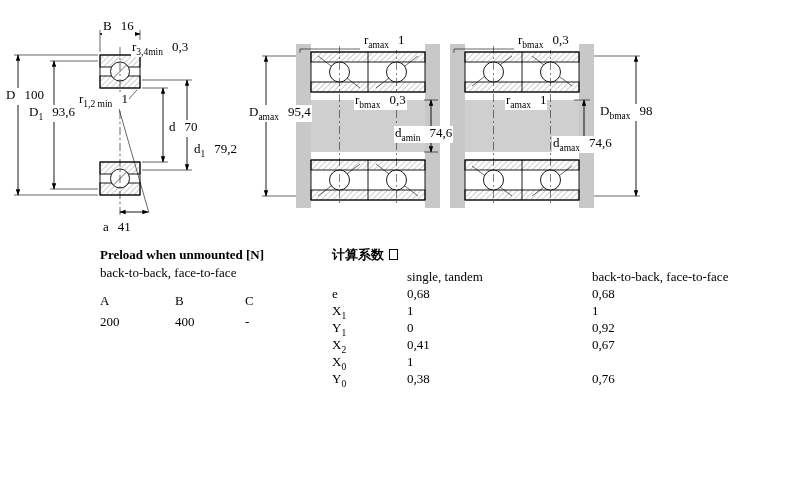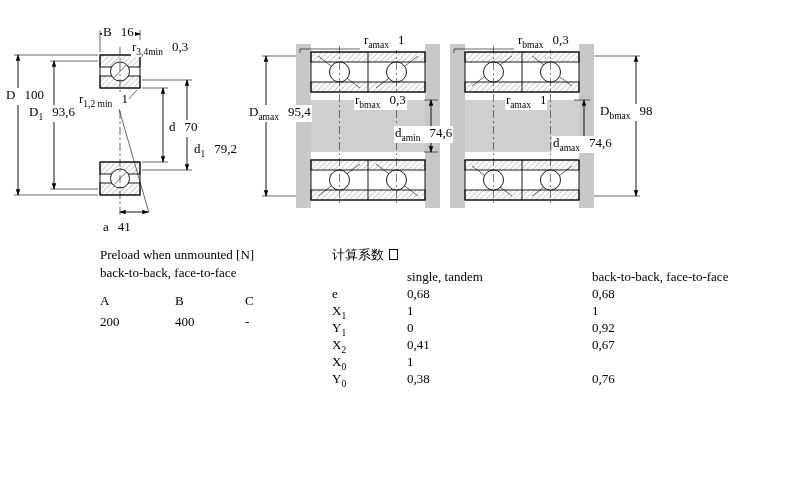--- a/index.html
+++ b/index.html
@@ -4,21 +4,21 @@
 <style>
   *{margin:0;padding:0;box-sizing:border-box}
   html,body{background:#fff}
   body{width:800px;height:500px;font-family:"Liberation Serif",serif;font-size:13px;color:#000}
   .stage{position:relative;width:800px;height:500px;overflow:hidden;background:#fff}
   .stage > svg{position:absolute;left:0;top:0}
   .dim{position:absolute;background:#fff;padding:0 1px;white-space:nowrap;line-height:13px;font-size:13px}
   .dim sub{font-size:9.5px;line-height:1}
   .dim .val{margin-left:9px}
   .block{position:absolute;font-size:13px}
-  .b-title{font-weight:normal;line-height:15px;white-space:nowrap}
+  .b-title{font-weight:bold;line-height:15px;white-space:nowrap}
   .glyph-box{display:inline-block;width:9px;height:11px;border:1px solid #000;margin-left:5px;vertical-align:-1px}
   .p-sub{margin-top:3px;line-height:15px;white-space:nowrap}
   .prow{display:grid;grid-template-columns:75px 70px 1fr;line-height:15px;white-space:nowrap}
   .p-head{margin-top:13px}
   .p-vals{margin-top:6px}
   .fhead,.frow{display:grid;grid-template-columns:75px 185px 1fr;line-height:14.5px;white-space:nowrap}
   .fhead{margin-top:8px}
   .frows{margin-top:2px}
   .frows .frow:nth-child(6){}
   .frows .frow:nth-child(7){margin-top:10px}
@@ -153,21 +153,21 @@
       <line x1="594" y1="56" x2="640" y2="56" stroke-width="0.6"></line>
       <line x1="594" y1="196" x2="640" y2="196" stroke-width="0.6"></line>
       <line x1="636" y1="56" x2="636" y2="196" marker-start="url(#arr)" marker-end="url(#arr)"></line>
 
       <line x1="574" y1="100" x2="590" y2="100" stroke-width="0.6"></line>
       <line x1="574" y1="152" x2="590" y2="152" stroke-width="0.6"></line>
       <line x1="584" y1="100" x2="584" y2="152" marker-start="url(#arr)" marker-end="url(#arr)"></line>
     </g>
   </svg>
 
-  <div class="dim" style="left:102px;top:25px"><span class="sym">B</span><sub></sub><span class="val">16</span></div>
+  <div class="dim" style="left:102px;top:19px"><span class="sym">B</span><sub></sub><span class="val">16</span></div>
   <div class="dim" style="left:131px;top:40px"><span class="sym">r</span><sub>3,4min</sub><span class="val">0,3</span></div>
   <div class="dim" style="left:5px;top:88px"><span class="sym">D</span><sub></sub><span class="val">100</span></div>
   <div class="dim" style="left:28px;top:105px"><span class="sym">D</span><sub>1</sub><span class="val">93,6</span></div>
   <div class="dim" style="left:78px;top:92px"><span class="sym">r</span><sub>1,2 min</sub><span class="val">1</span></div>
   <div class="dim" style="left:168px;top:120px"><span class="sym">d</span><sub></sub><span class="val">70</span></div>
   <div class="dim" style="left:193px;top:142px"><span class="sym">d</span><sub>1</sub><span class="val">79,2</span></div>
   <div class="dim" style="left:102px;top:220px"><span class="sym">a</span><sub></sub><span class="val">41</span></div>
 
   <div class="dim" style="left:363px;top:33px"><span class="sym">r</span><sub>amax</sub><span class="val">1</span></div>
   <div class="dim" style="left:248px;top:105px"><span class="sym">D</span><sub>amax</sub><span class="val">95,4</span></div>

